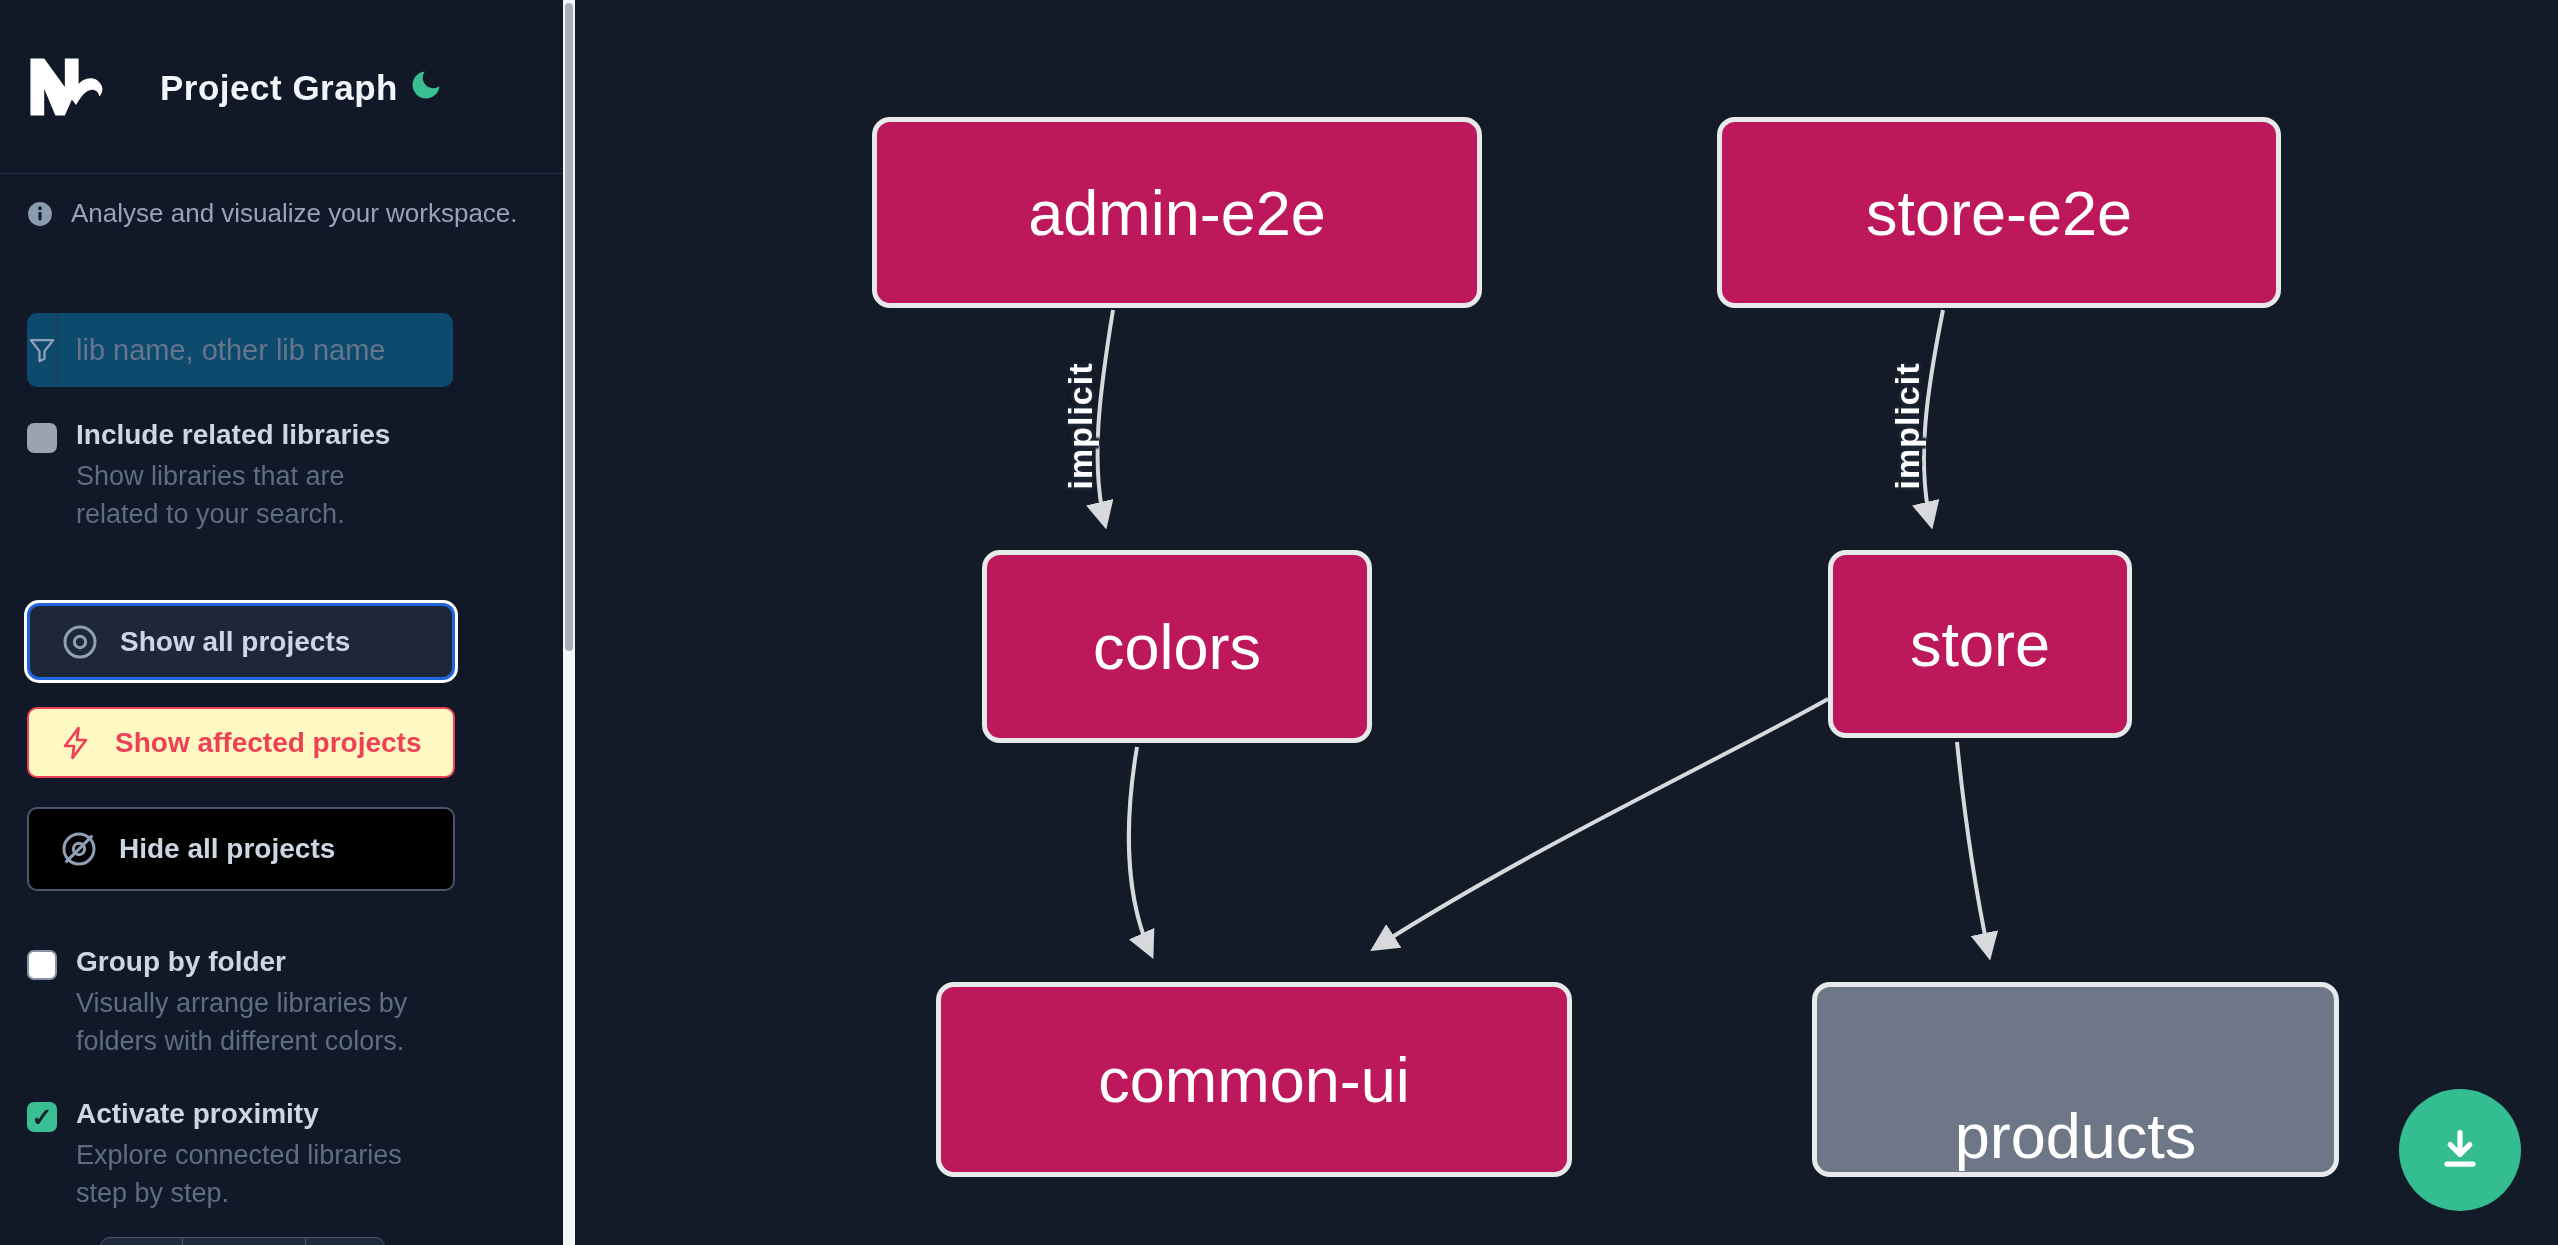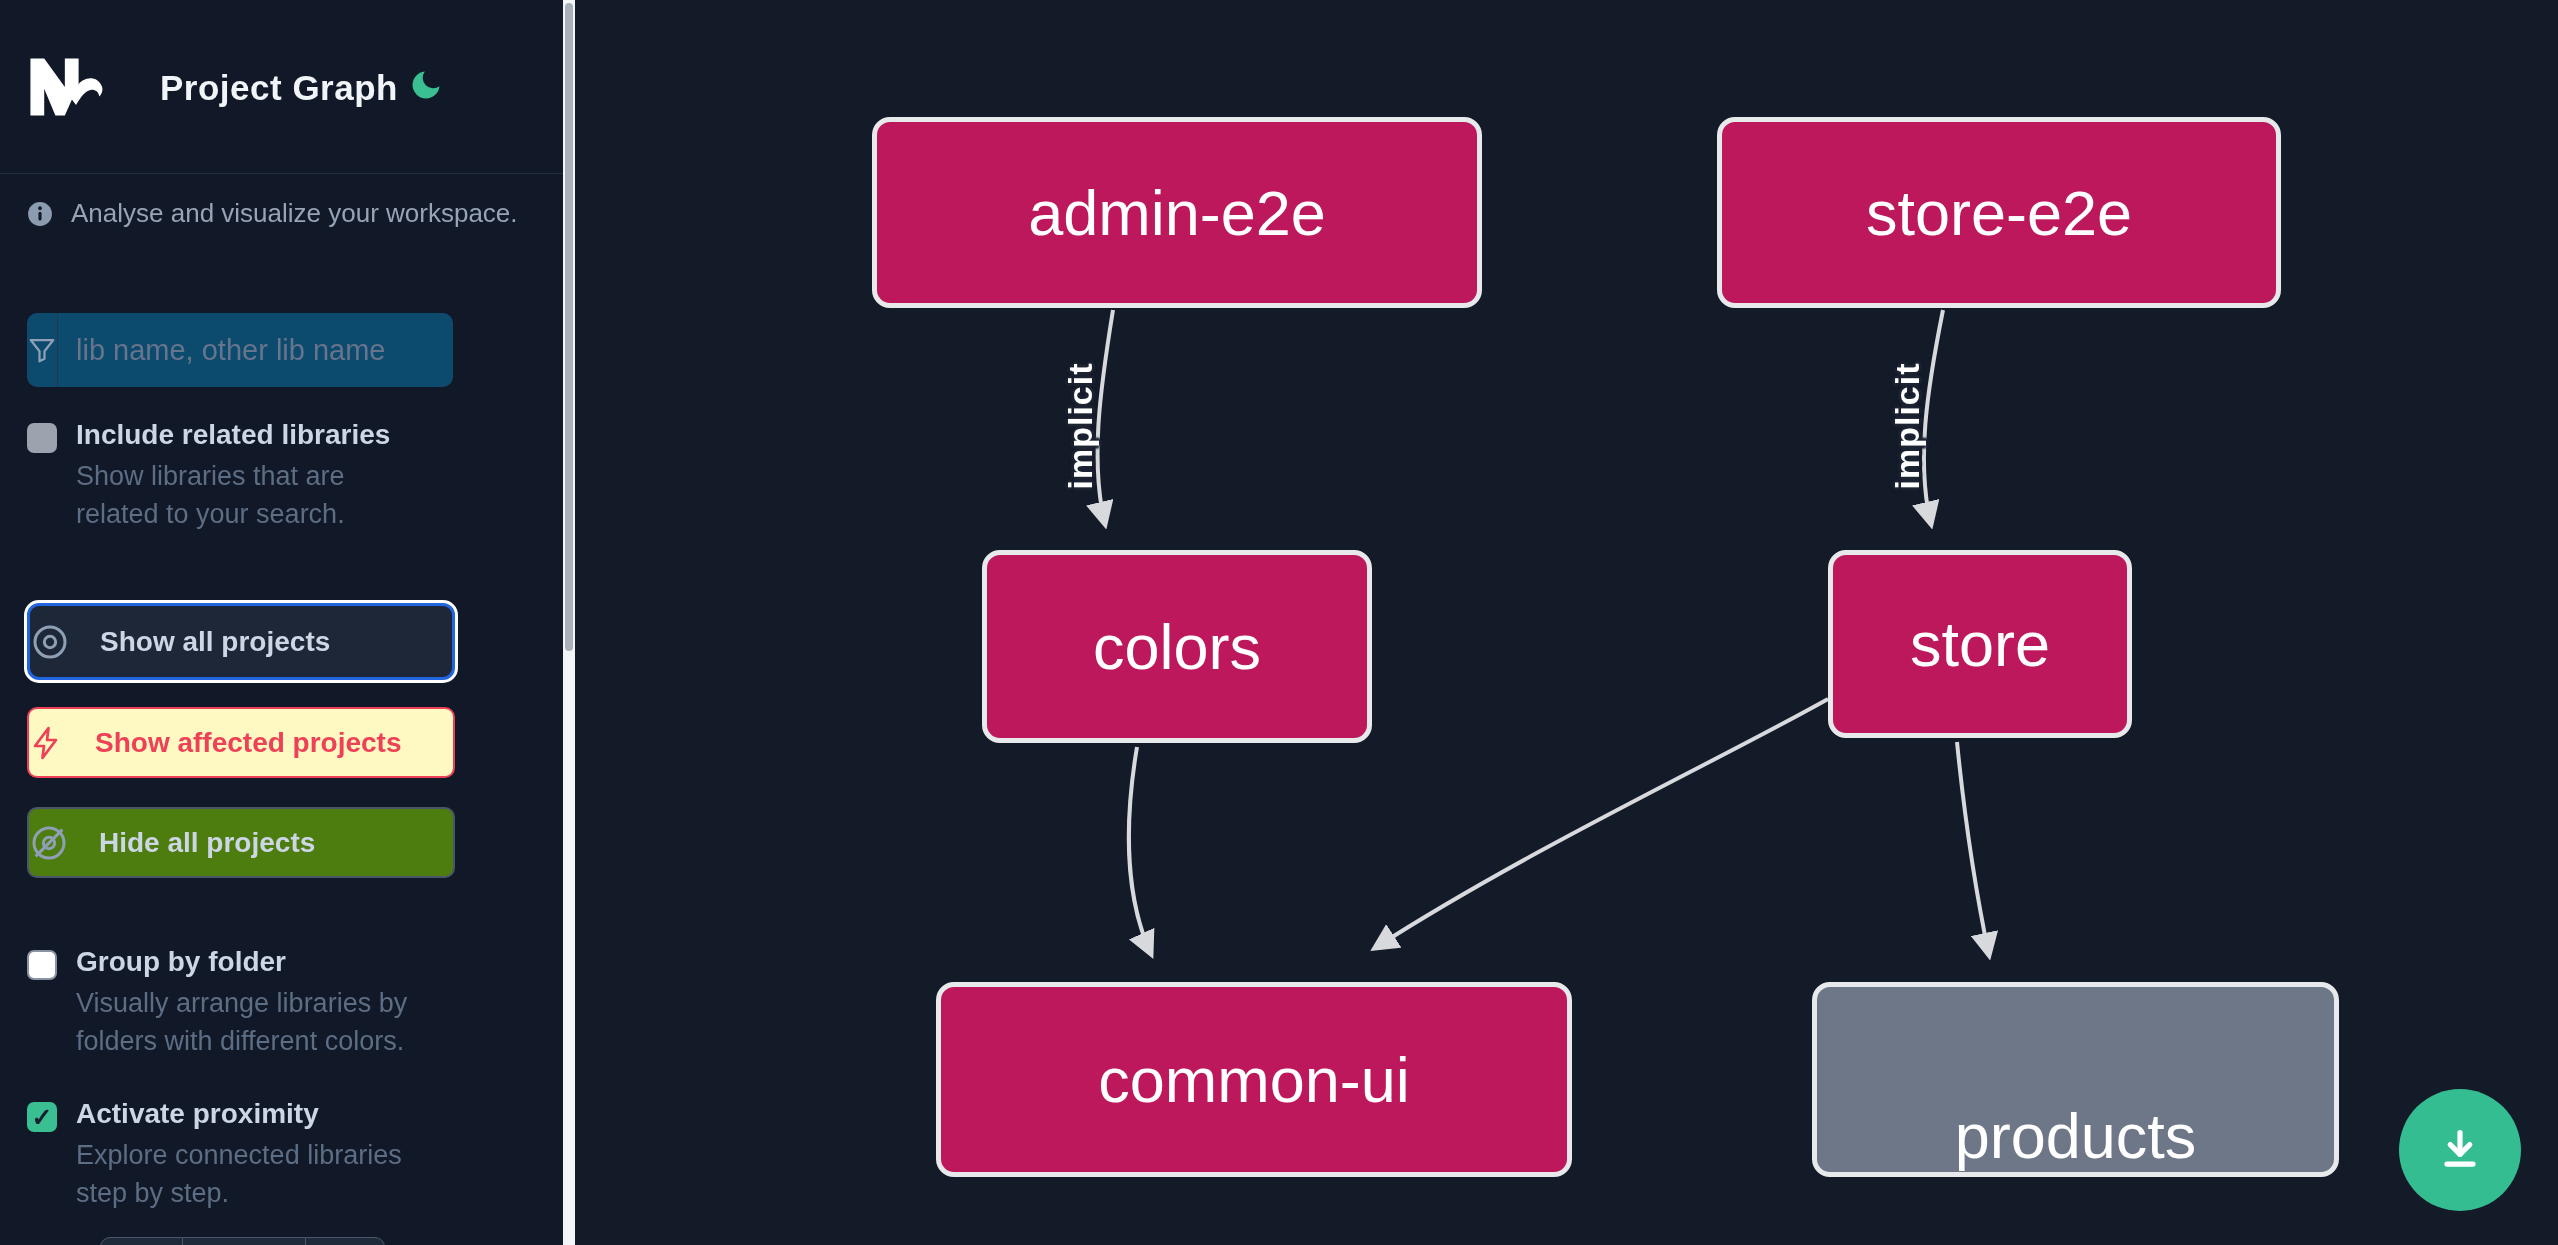--- a/index.html
+++ b/index.html
@@ -38,29 +38,29 @@
   .checkbox.checked { background:#3abf92; color:#16202f; font-size:25px; font-weight:700; }
   .check-label { position:absolute; left:49px; top:-4px; font-size:28px; font-weight:600;
                  color:#cdd6e4; white-space:nowrap; cursor:pointer; }
   .check-desc { position:absolute; left:49px; top:34px; width:336px; font-size:27px;
                 line-height:38px; color:#5d6d84; }
   #include-related { top:423px; }
   #group-folder { top:950px; }
   #proximity { top:1102px; }
 
   .side-btn { position:absolute; left:27px; width:428px; display:flex; align-items:center;
-              gap:30px; cursor:pointer;
+              gap:20px; padding-left:30px; cursor:pointer;
               font-family:"Liberation Sans", sans-serif; }
   #btn-show-all { top:603px; height:77px; background:#1d2737; border:3px solid #2166df;
                   border-radius:12px; box-shadow:0 0 0 3px #ffffff; }
   #btn-show-all .btn-label { color:#cdd6e4; }
   #btn-affected { top:707px; height:71px; background:#fef9c3; border:2px solid #ee4056;
                   border-radius:10px; }
   #btn-affected .btn-label { color:#ee4056; }
-  #btn-hide { top:807px; height:71px; background:#4d7c0f; border:2px solid #49566a;
+  #btn-hide { top:807px; height:84px; background:#000000; border:2px solid #49566a;
               border-radius:10px; }
   #btn-hide .btn-label { color:#cdd6e4; }
   .btn-label { font-size:28px; font-weight:600; }
 
   .segmented { position:absolute; left:100px; top:1237px; width:285px; height:46px;
                display:flex; }
   .segmented .seg { border:1px solid #4a576b; background:#1f2a3b; height:100%; }
   .seg:first-child { width:83px; border-radius:10px 0 0 0; }
   .seg:nth-child(2) { width:122px; border-left:none; border-right:none; }
   .seg:last-child { width:80px; border-radius:0 10px 0 0; }

